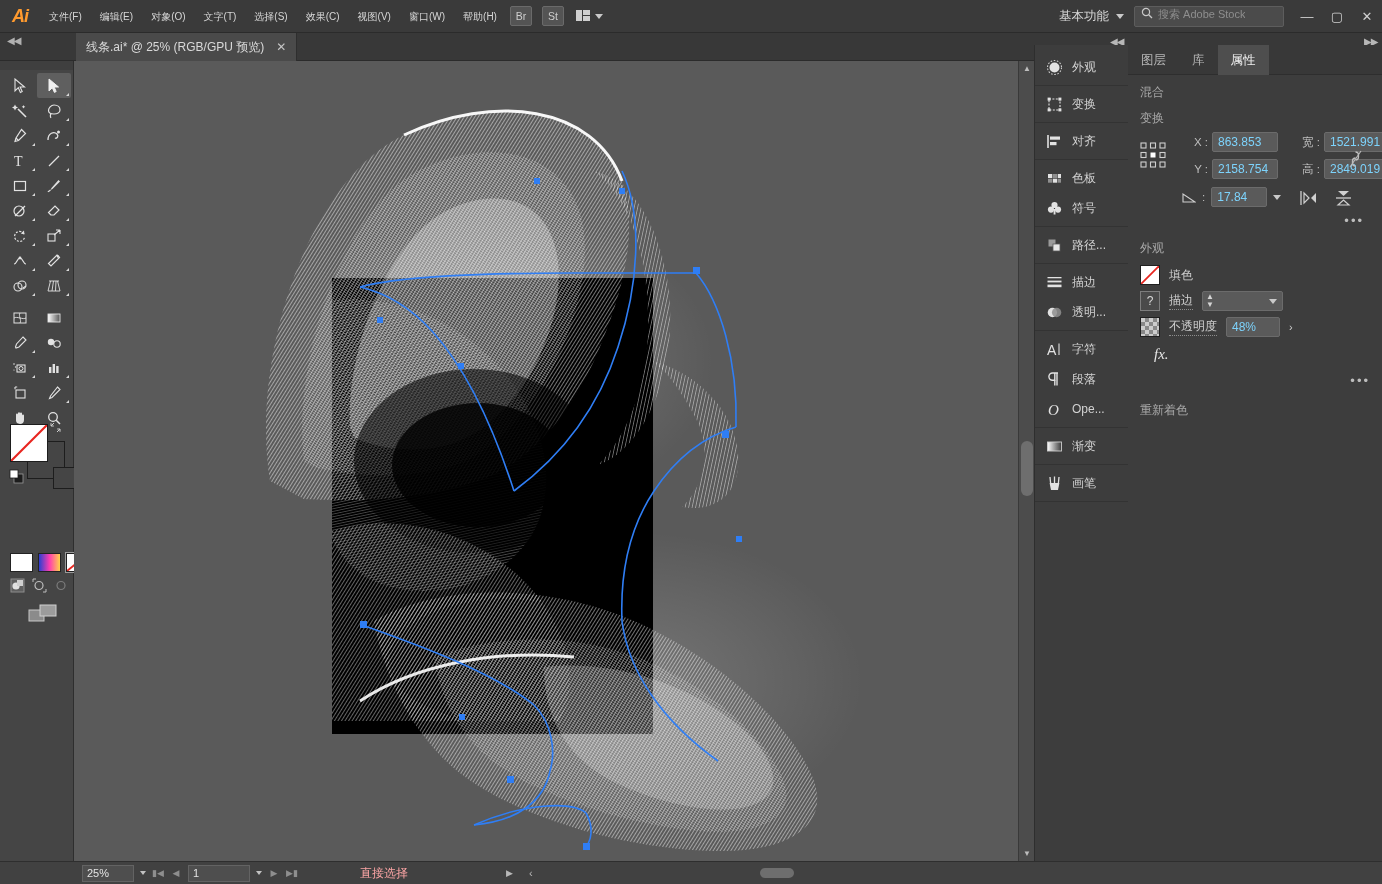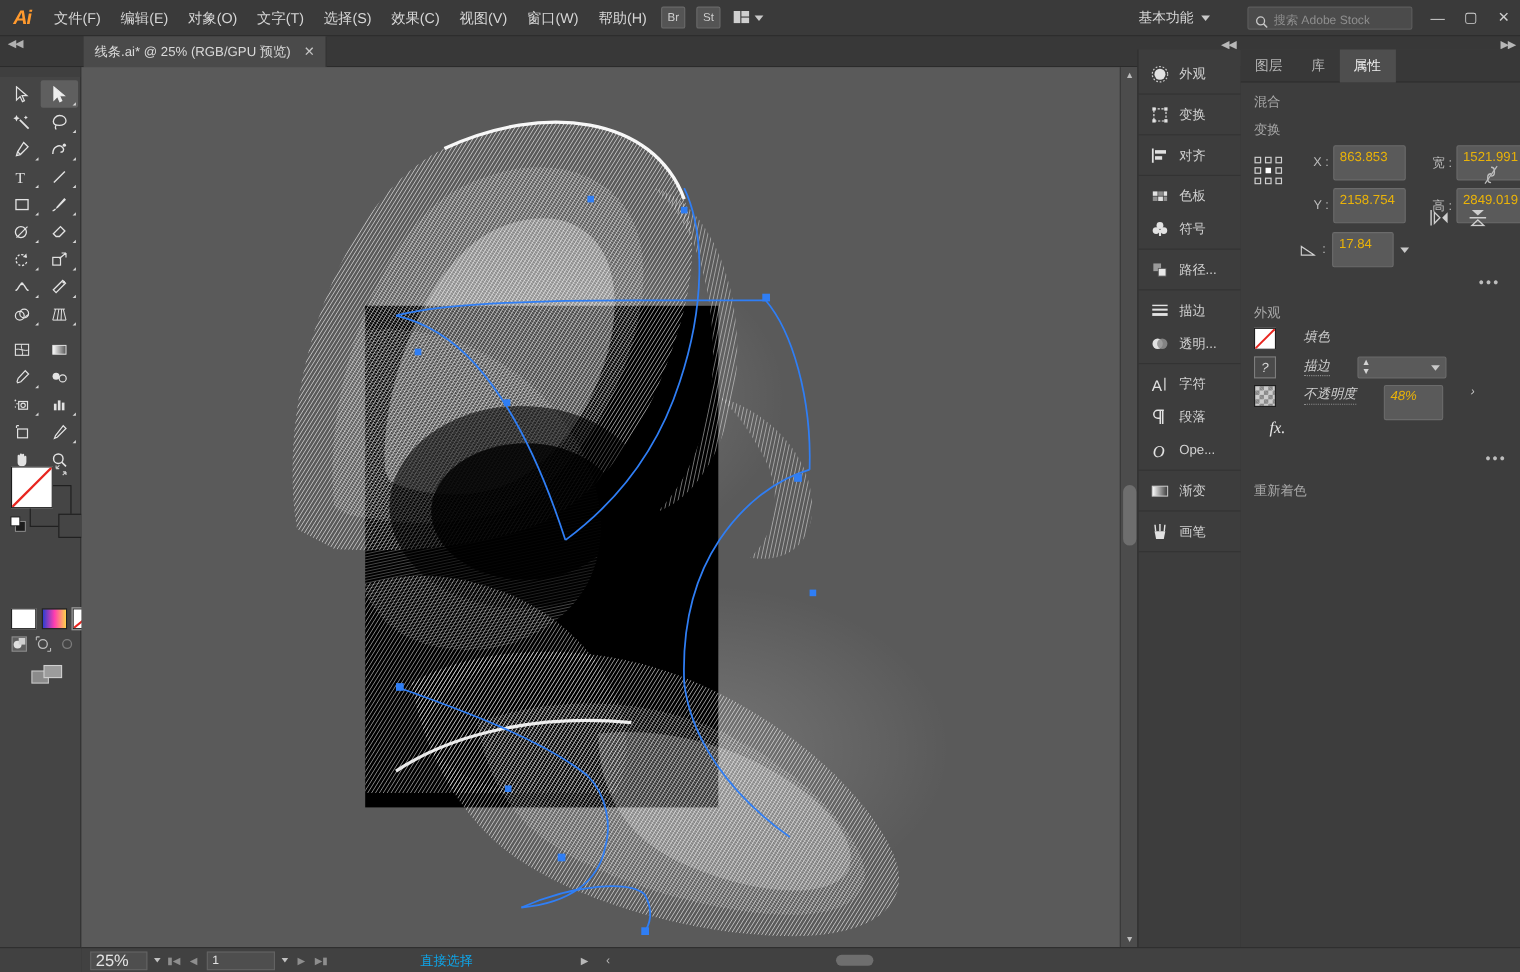--- a/index.html
+++ b/index.html
@@ -5,36 +5,36 @@
   * { box-sizing: border-box; margin:0; padding:0; }
   html,body { width:1382px; height:884px; overflow:hidden; background:#323232;
     font-family:"Liberation Sans","DejaVu Sans",sans-serif; }
   body { position:relative; color:#d4d4d4; font-size:12px; -webkit-font-smoothing:antialiased; }
 
   
   #menubar { position:absolute; left:0; top:0; width:1382px; height:33px;
     background:#3a3a3a; border-bottom:1px solid #2b2b2b; display:flex; align-items:center; }
   #ai-logo { width:40px; height:33px; display:flex; align-items:center; justify-content:center;
     color:#ff9a2e; font-size:18px; font-weight:bold; font-style:italic; letter-spacing:-1px; }
-  .menu-item { padding:0 9px; height:33px; line-height:33px; color:#d6d6d6; font-size:13px;
+  .menu-item { padding:0 9px; height:33px; line-height:33px; color:#d6d6d6; font-size:10px;
     white-space:nowrap; cursor:default; }
   .sq-btn { width:22px; height:20px; margin-left:6px; background:#545454; border:1px solid #6a6a6a;
     border-radius:2px; color:#cfcfcf; font-size:10.5px; display:flex; align-items:center;
     justify-content:center; }
   #arrange-btn { margin-left:12px; display:flex; align-items:center; gap:4px; }
   .arr-grid { width:15px; height:12px; display:grid; grid-template-columns:6px 7px;
     grid-template-rows:5px 5px; gap:1px; }
   .arr-grid i { background:#cfcfcf; display:block; }
   .arr-grid i.tall { grid-row: span 2; }
   .chev { width:0;height:0;border-left:4px solid transparent;border-right:4px solid transparent;
     border-top:5px solid #c9c9c9; }
   #ws-right { margin-left:auto; display:flex; align-items:center; height:33px; }
   #workspace { display:flex; align-items:center; gap:7px; padding:0 10px; font-size:12.5px; color:#d8d8d8; }
   #stock-search { width:150px; height:21px; background:#4b4b4b; border:1px solid #5d5d5d;
-    border-radius:2px; display:flex; align-items:flex-end; padding:0 6px; gap:5px; margin-right:8px;margin-left:24px; }
+    border-radius:2px; display:flex; align-items:flex-start; padding:0 6px; gap:5px; margin-right:8px; }
   #stock-search .ph { color:#8e8e8e; font-size:11px; white-space:nowrap; overflow:hidden; }
   .winbtn { width:30px; height:33px; display:flex; align-items:center; justify-content:center;
     color:#d0d0d0; font-size:13px; }
 
   
   #tabbar { position:absolute; left:0; top:33px; width:1382px; height:28px; background:#383838;
     border-bottom:1px solid #2b2b2b; }
   #lt-collapse { position:absolute; left:7px; top:2px; color:#b0b0b0; font-size:10px; letter-spacing:-1px;}
   #doc-tab { position:absolute; left:76px; top:0; height:28px; background:#4a4a4a;
     border-right:1px solid #2e2e2e; display:flex; align-items:center; padding:0 10px; gap:12px; }
@@ -95,57 +95,57 @@
   
   #props { position:absolute; left:1128px; top:45px; width:254px; height:816px; background:#3d3d3d; }
   #props-tabs { display:flex; height:30px; background:#383838; border-bottom:1px solid #2e2e2e; }
   .ptab { padding:0 13px; height:30px; line-height:30px; font-size:12.5px; color:#b6b6b6; }
   .ptab.active { background:#4e4e4e; color:#efefef; }
   .sect-title { font-size:12px; color:#a8a8a8; padding:9px 0 5px 12px; }
   #xform { position:relative; padding:0 10px; }
   #ref-grid { position:absolute; left:12px; top:10px; width:26px; height:26px; }
   .field { display:flex; align-items:center; gap:4px; }
   .flabel { font-size:11.5px; color:#bdbdbd; width:26px; text-align:right; }
-  .inp { background:#5a5a5a; border:1px solid #6b6b6b; border-radius:2px; height:32px;
-    line-height:18px; padding:0 5px; font-size:12px; color:#eab308; }
+  .inp { background:#5a5a5a; border:1px solid #6b6b6b; border-radius:2px; height:20px;
+    line-height:18px; padding:0 5px; font-size:12px; color:#7dd3fc; }
   .w70 { width:66px; } .w72 { width:68px; }
   #xrows { margin-left:44px; display:flex; flex-direction:column; gap:7px; }
   .xrow { display:flex; gap:16px; align-items:center; }
   #link-ico { position:absolute; right:20px; top:17px; color:#bdbdbd; font-size:13px; }
   #angle-row { display:flex; align-items:center; gap:6px; margin:8px 0 0 44px; }
   #flip-row { position:absolute; right:30px; top:58px; display:flex; gap:18px; color:#cfcfcf; }
   .dots { color:#bdbdbd; letter-spacing:2px; font-size:13px; }
   #appear { padding:0 12px; }
-  .arow { display:flex; align-items:flex-start; gap:25px; height:26px;font-style:italic; }
+  .arow { display:flex; align-items:center; gap:9px; height:26px; }
   .swatch { width:20px; height:20px; border:1px solid #1f1f1f; position:relative; background:#fff; }
   .alabel { font-size:12px; color:#cfcfcf; }
   .alabel.dotted { border-bottom:1px dotted #8d8d8d; }
   .stroke-q { width:20px;height:20px;border:1px solid #7d7d7d; background:#4a4a4a; color:#d8d8d8;
     font-size:12px; display:flex; align-items:center; justify-content:center; }
   .chk { width:20px;height:20px;border:1px solid #1f1f1f;
     background-image:linear-gradient(45deg,#888 25%,transparent 25%,transparent 75%,#888 75%),
       linear-gradient(45deg,#888 25%,#ccc 25%,#ccc 75%,#888 75%);
     background-size:8px 8px; background-position:0 0,4px 4px; }
   .stepper { width:14px; color:#d5d5d5; font-size:8px; line-height:8px; text-align:center; }
   #fx { font-style:italic; font-size:15px; color:#e6e6e6; padding:6px 0 0 14px; font-family:"Liberation Serif",serif;}
   #qa-btns { display:flex; gap:9px; padding:0 12px; }
   .qa { flex:1; height:22px; background:#4e4e4e; border:1px solid #6a6a6a; border-radius:2px;
     display:flex; align-items:center; justify-content:center; font-size:12px; color:#e2e2e2; }
 
   
   #status { position:absolute; left:74px; top:861px; width:960px; height:23px; background:#414141;
     border-top:1px solid #2e2e2e; display:flex; align-items:center; gap:6px; padding-left:8px; }
-  #zoomsel { width:52px; height:17px; background:#4e4e4e; border:1px solid #636363; font-size:15px;
+  #zoomsel { width:52px; height:17px; background:#4e4e4e; border:1px solid #636363; font-size:11px;
     color:#e4e4e4; display:flex; align-items:center; padding-left:4px; }
   .navbtn { color:#8e8e8e; font-size:9px; width:12px; text-align:center; }
   #pagesel { width:62px; height:17px; background:#4e4e4e; border:1px solid #636363; font-size:11px;
     color:#e4e4e4; display:flex; align-items:center; padding-left:4px; }
   .mini-chev { width:0;height:0;border-left:3.5px solid transparent;border-right:3.5px solid transparent;
     border-top:4px solid #c2c2c2; }
-  #tool-status { margin-left:78px; font-size:12px; color:#0ea5e9; }
+  #tool-status { margin-left:56px; font-size:12px; color:#fca5a5; }
   #hthumb { position:absolute; left:686px; top:6px; width:34px; height:10px; background:#6e6e6e;
     border-radius:5px; }
   #corner { position:absolute; left:1018px; top:861px; width:364px; height:23px; background:#414141;
     border-top:1px solid #2e2e2e; }
   #left-bottom { position:absolute; left:0; top:861px; width:74px; height:23px; background:#414141;
     border-top:1px solid #2e2e2e; }
 </style>
 </head>
 <body>
 

